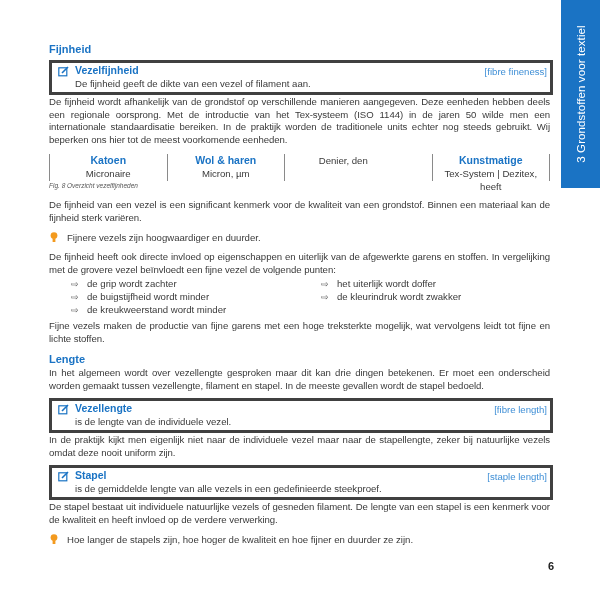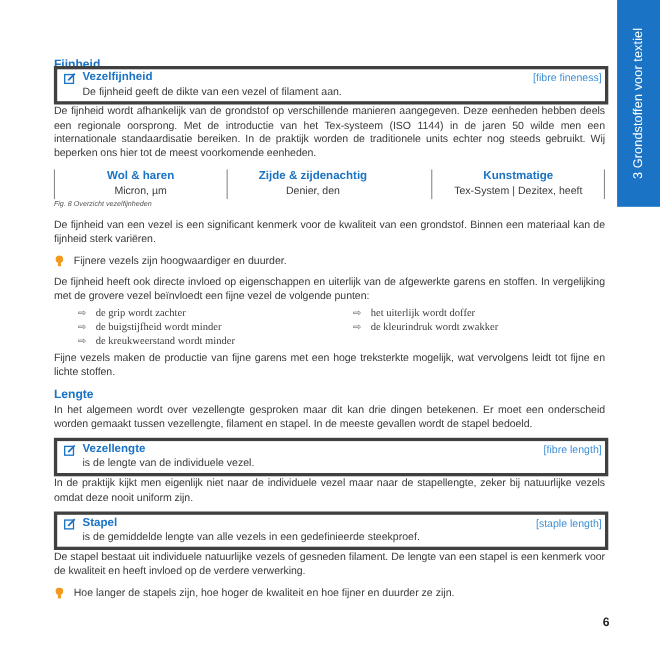--- a/index.html
+++ b/index.html
@@ -59,59 +59,62 @@
       font-family: "Liberation Sans", sans-serif; font-size: 6.5px; font-style: italic; color: #555;
     }
     .tip { position: absolute; left: 0; width: 501px; height: 13px; }
     .tip .bulb-icon { position: absolute; left: 1px; top: 1px; width: 8px; height: 11px; }
     .tip .tip-text {
       position: absolute; left: 18px; top: 0;
       font-family: "Liberation Sans", sans-serif; font-size: 9.6px; line-height: 13px; color: #3a3a3a;
     }
     .points { position: absolute; left: 0; top: 278px; width: 501px; }
     .pt {
-      position: absolute; font-family: Liberation Serif, serif;
+      position: absolute; font-family: Liberation Sans, sans-serif;
       font-size: 9.6px; line-height: 12.6px; color: #3a3a3a; white-space: nowrap;
     }
     .pt .arrow-icon { display: inline-block; width: 16px; color: #555; font-size: 9px; }
     .page-number {
       position: absolute; left: 548px; top: 560px;
       font-family: "Liberation Sans", sans-serif; font-weight: bold; font-size: 11px; color: #222;
     }
   </style>
 </head>
 <body>
 
 <div class="side-tab">
   <div class="side-tab-text">3 Grondstoffen voor textiel</div>
 </div>
 
 <div class="content">
 
-  <div class="h2" style="top:53px">Fijnheid</div>
+  <div class="h2" style="top:43px">Fijnheid</div>
 
   <div class="defbox" style="top:60px">
     <svg class="edit-icon" viewBox="0 0 11 11">
       <rect x="0.8" y="1.8" width="8" height="8" fill="none" stroke="#1a73c4" stroke-width="1.2"></rect>
       <path d="M4 7 L10 1" stroke="#1a73c4" stroke-width="1.6"></path>
     </svg>
     <span class="term">Vezelfijnheid</span>
     <span class="def">De fijnheid geeft de dikte van een vezel of filament aan.</span>
     <span class="en">[fibre fineness]</span>
   </div>
 
   <div class="p" style="top:96px">De fijnheid wordt afhankelijk van de grondstof op verschillende manieren aangegeven. Deze eenheden hebben deels een regionale oorsprong. Met de introductie van het Tex-systeem (ISO 1144) in de jaren 50 wilde men een internationale standaardisatie bereiken. In de praktijk worden de traditionele units echter nog steeds gebruikt. Wij beperken ons hier tot de meest voorkomende eenheden.</div>
 
   <div class="units">
     <div class="unit-col">
+      <div class="uh">Katoen</div>
+      <div class="uv">Micronaire</div>
+    </div>
+    <div class="unit-col">
       <div class="uh">Wol &amp; haren</div>
       <div class="uv">Micron, µm</div>
     </div>
     <div class="unit-col">
-      <div class="uh">Zijde &amp; zijdenachtig</div>
       <div class="uv">Denier, den</div>
     </div>
     <div class="unit-col">
       <div class="uh">Kunstmatige</div>
       <div class="uv">Tex-System | Dezitex, heeft</div>
     </div>
   </div>
   <div class="caption">Fig. 8 Overzicht vezelfijnheden</div>
 
   <div class="p" style="top:199px">De fijnheid van een vezel is een significant kenmerk voor de kwaliteit van een grondstof. Binnen een materiaal kan de fijnheid sterk variëren.</div>

